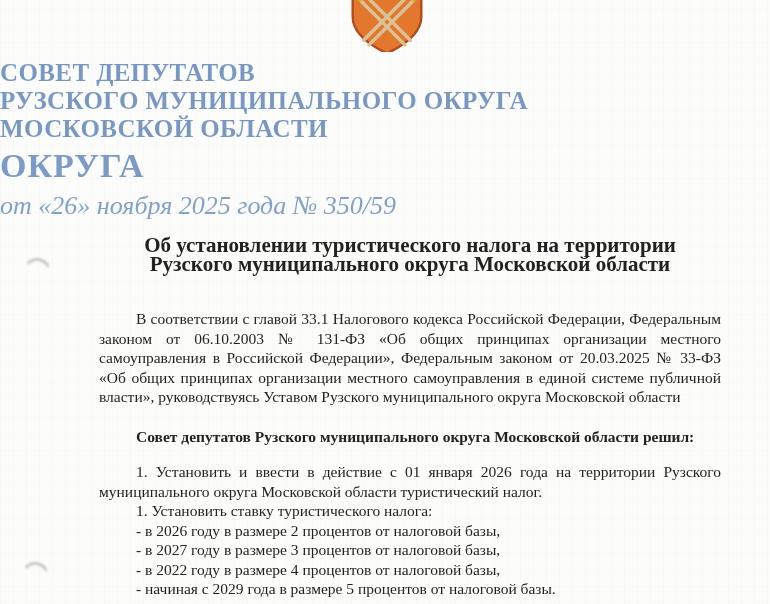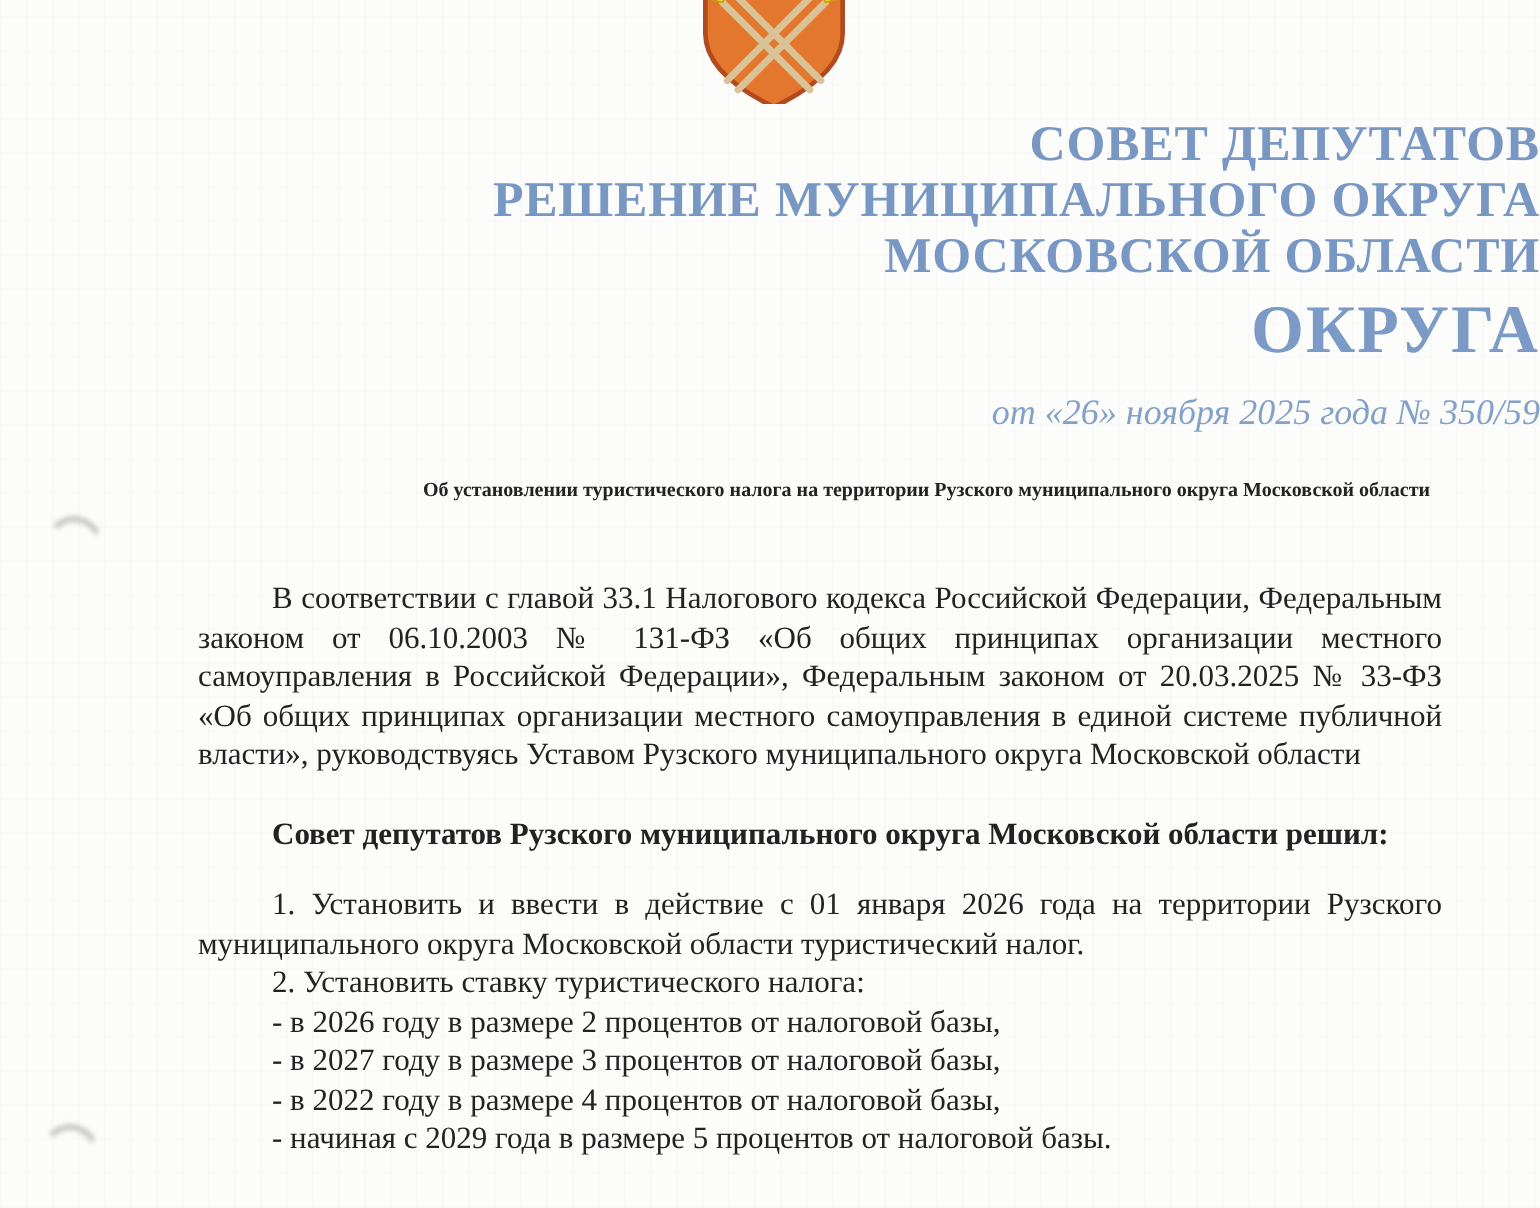--- a/index.html
+++ b/index.html
@@ -28,21 +28,21 @@
     border: 3px solid transparent;
     border-top-color: #9b9b9b;
     border-radius: 50% 50% 0 0 / 100% 100% 0 0;
     filter: blur(1.2px);
     opacity: 0.55;
   }
   .punch-hole.h1 { left: 22px; top: 258px; }
   .punch-hole.h2 { left: 20px; top: 562px; }
 
   
-  .doc-header { text-align: right; }
+  .doc-header { text-align: left; }
   .emblem-clip {
     width: 78px;
     height: 52px;
     margin: 0 auto;
     overflow: hidden;
     position: relative;
     left: 2px;
   }
   .emblem-clip svg { display: block; margin-top: -38px; }
 
@@ -57,36 +57,36 @@
   .doc-type {
     font-weight: bold;
     font-size: 34px;
     line-height: 38px;
     letter-spacing: 1px;
     color: #7b9ac6;
     margin-top: 4px;
   }
   .date-line {
     font-style: italic;
-    font-size: 18px;
+    font-size: 26px;
     line-height: 26px;
     color: #82a1c8;
     margin-top: 8px;
   }
 
   
   .doc-column {
     width: 622px;
     margin: 0 auto 0 99px;
   }
   .subject-title {
     font-weight: bold;
-    font-size: 10px;
+    font-size: 21px;
     line-height: 19px;
-    text-align: right;
+    text-align: center;
     margin-top: 17px;
     padding: 0 6px;
   }
   .para {
     font-size: 15.5px;
     line-height: 19.5px;
     text-align: justify;
     text-indent: 37px;
   }
   .preamble { margin-top: 35px; }
@@ -121,36 +121,36 @@
         <g stroke="#c99a12" stroke-width="1">
           <polygon points="76,44 70,34 84,30 86,40" fill="#f2d625"></polygon>
           <polygon points="83,50 78,40 92,38 91,48" fill="#f2d625"></polygon>
           <polygon points="24,44 30,34 16,30 14,40" fill="#f2d625"></polygon>
           <polygon points="17,50 22,40 8,38 9,48" fill="#f2d625"></polygon>
         </g>
       </svg>
     </div>
 
     <div class="org-line first">СОВЕТ ДЕПУТАТОВ</div>
-    <div class="org-line">РЕШЕНИЕ МУНИЦИПАЛЬНОГО ОКРУГА</div>
+    <div class="org-line">РУЗСКОГО МУНИЦИПАЛЬНОГО ОКРУГА</div>
     <div class="org-line">МОСКОВСКОЙ ОБЛАСТИ</div>
     <div class="doc-type">ОКРУГА</div>
     <div class="date-line">от «26» ноября 2025 года № 350/59</div>
   </div>
 
   <div class="doc-column">
     <div class="subject-title">Об установлении туристического налога на территории Рузского муниципального округа Московской области</div>
 
     <div class="para preamble">В соответствии с главой 33.1 Налогового кодекса Российской Федерации, Федеральным законом от 06.10.2003 № 131-ФЗ «Об общих принципах организации местного самоуправления в Российской Федерации», Федеральным законом от 20.03.2025 № 33-ФЗ «Об общих принципах организации местного самоуправления в единой системе публичной власти», руководствуясь Уставом Рузского муниципального округа Московской области</div>
 
     <div class="para resolved-line">Совет депутатов Рузского муниципального округа Московской области решил:</div>
 
     <div class="items">
       <div class="para">1. Установить и ввести в действие с 01 января 2026 года на территории Рузского муниципального округа Московской области туристический налог.</div>
-      <div class="para">2. Установить ставку туристического налога:</div>
+      <div class="para">1. Установить ставку туристического налога:</div>
       <div class="para">- в 2026 году в размере 2 процентов от налоговой базы,</div>
       <div class="para">- в 2027 году в размере 3 процентов от налоговой базы,</div>
       <div class="para">- в 2022 году в размере 4 процентов от налоговой базы,</div>
       <div class="para">- начиная с 2029 года в размере 5 процентов от налоговой базы.</div>
     </div>
   </div>
 
 </div>
 
 </body></html>

